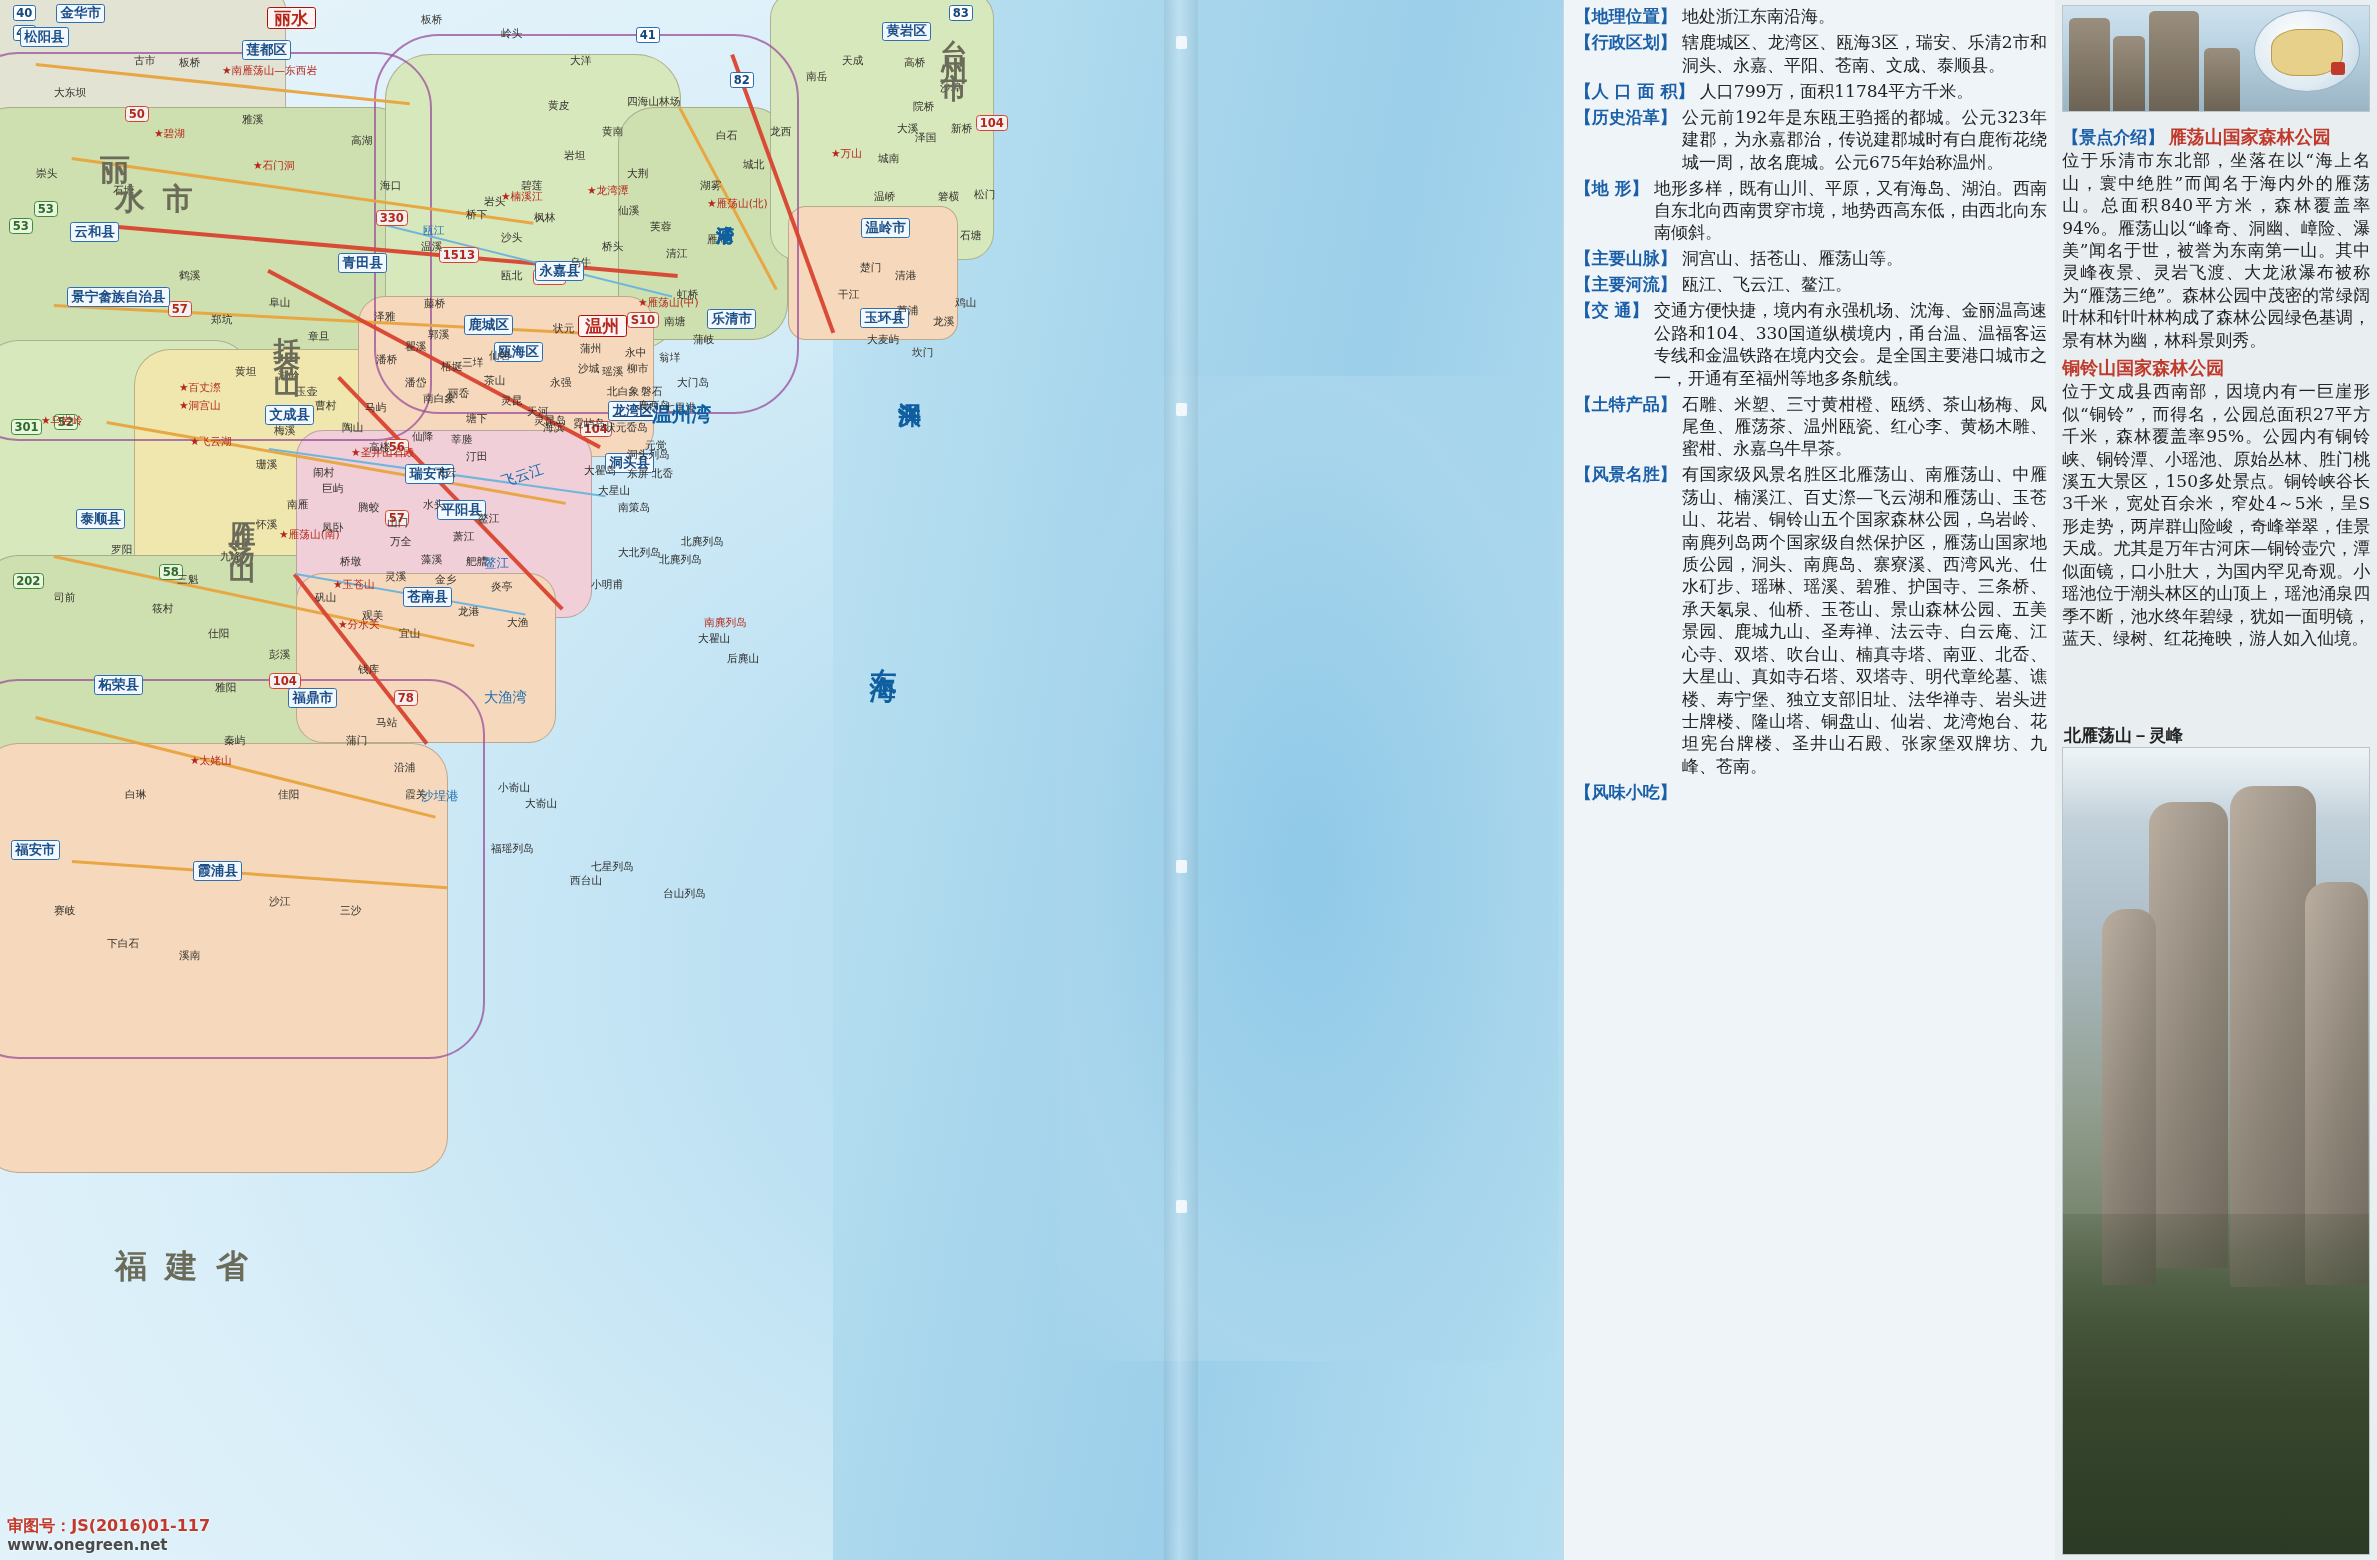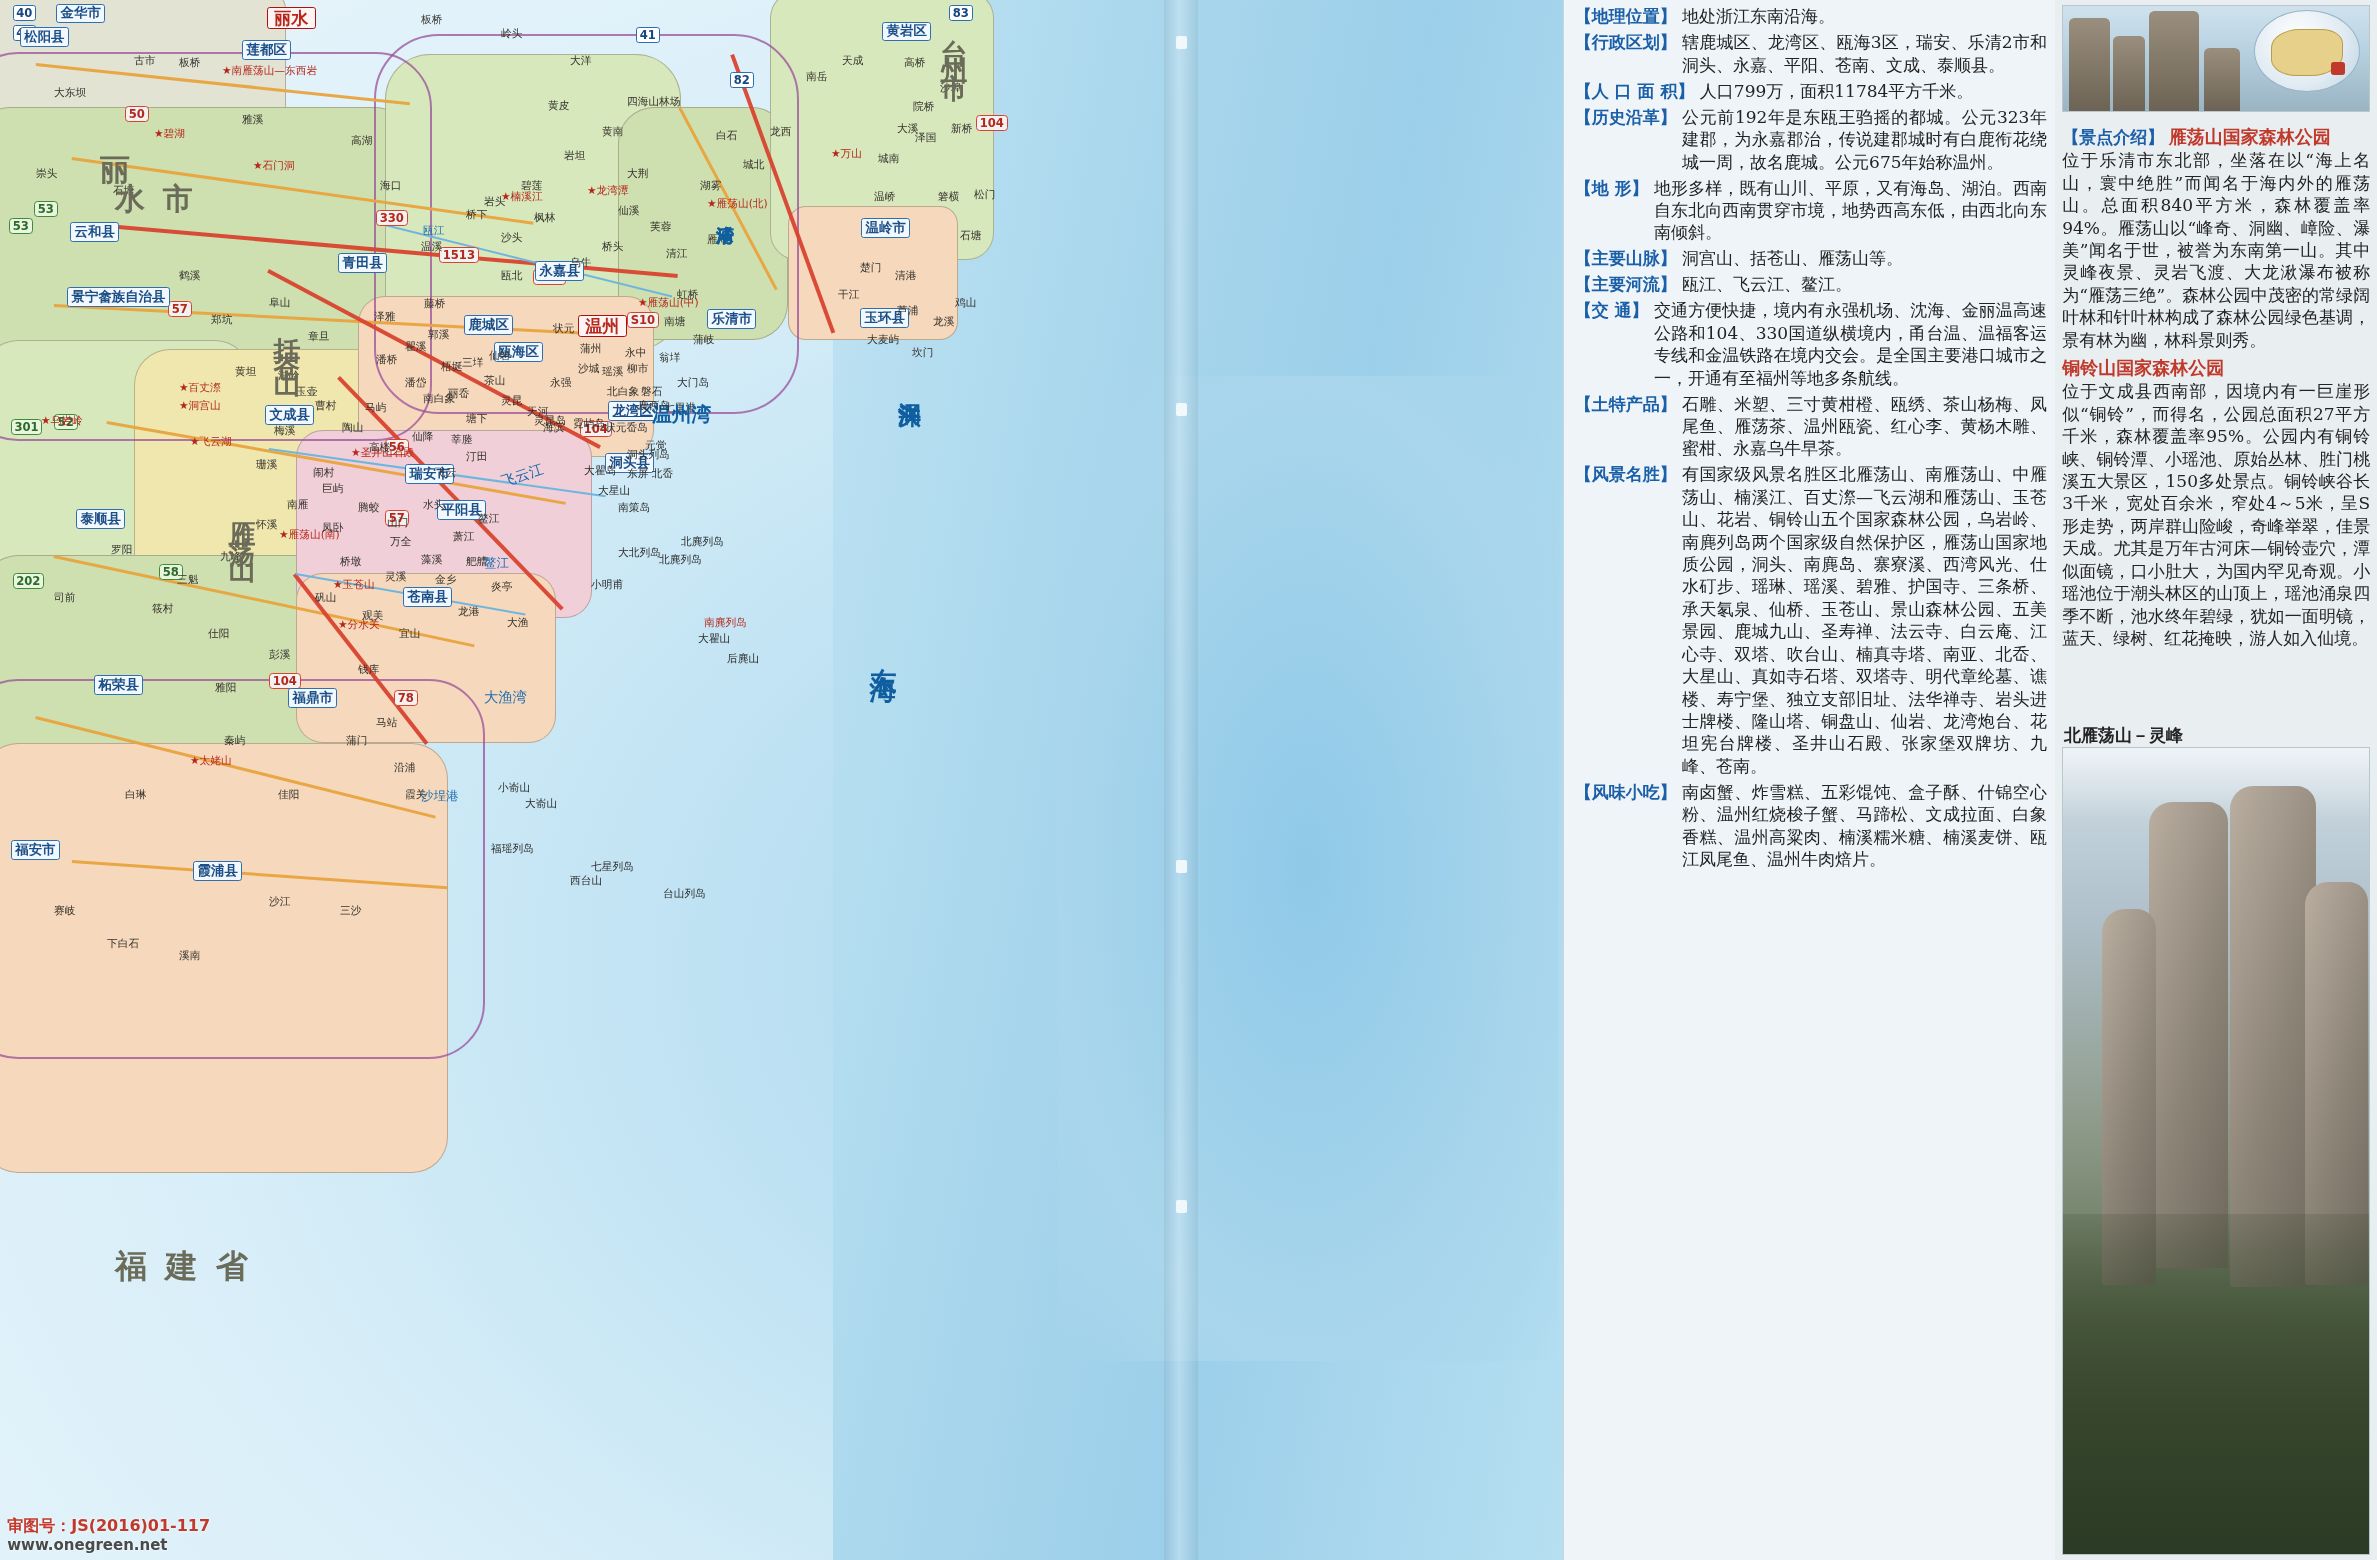--- a/index.html
+++ b/index.html
@@ -488,21 +488,20 @@
     <div class="entry">
         <div class="k">【土特产品】</div>
         <div class="v">石雕、米塑、三寸黄柑橙、瓯绣、茶山杨梅、凤尾鱼、雁荡茶、温州瓯瓷、红心李、黄杨木雕、蜜柑、永嘉乌牛早茶。</div>
       </div>
     <div class="entry">
         <div class="k">【风景名胜】</div>
         <div class="v">有国家级风景名胜区北雁荡山、南雁荡山、中雁荡山、楠溪江、百丈漈—飞云湖和雁荡山、玉苍山、花岩、铜铃山五个国家森林公园，乌岩岭、南麂列岛两个国家级自然保护区，雁荡山国家地质公园，洞头、南麂岛、寨寮溪、西湾风光、仕水矴步、瑶琳、瑶溪、碧雅、护国寺、三条桥、承天氡泉、仙桥、玉苍山、景山森林公园、五美景园、鹿城九山、圣寿禅、法云寺、白云庵、江心寺、双塔、吹台山、楠真寺塔、南亚、北岙、大星山、真如寺石塔、双塔寺、明代章纶墓、谯楼、寿宁堡、独立支部旧址、法华禅寺、岩头进士牌楼、隆山塔、铜盘山、仙岩、龙湾炮台、花坦宪台牌楼、圣井山石殿、张家堡双牌坊、九峰、苍南。</div>
       </div>
     <div class="entry">
         <div class="k">【风味小吃】</div>
-        <div class="v">南卤蟹、炸雪糕、五彩馄饨、盒子酥、什锦空心粉、温州红烧梭子蟹、马蹄松、文成拉面、白象香糕、温州高粱肉、楠溪糯米糖、楠溪麦饼、瓯江凤尾鱼、温州牛肉焙片。</div>
       </div>
 
   </div>
 
   <div class="photo-panel">
 
     <div class="photo ph1">
       <div class="rock" style="left:5.4px;  width:41px;  height:93px;"></div>
       <div class="rock" style="left:50px; width:32px;  height:75px;"></div>
       <div class="rock" style="left:86px; width:50px;  height:100px;"></div>

